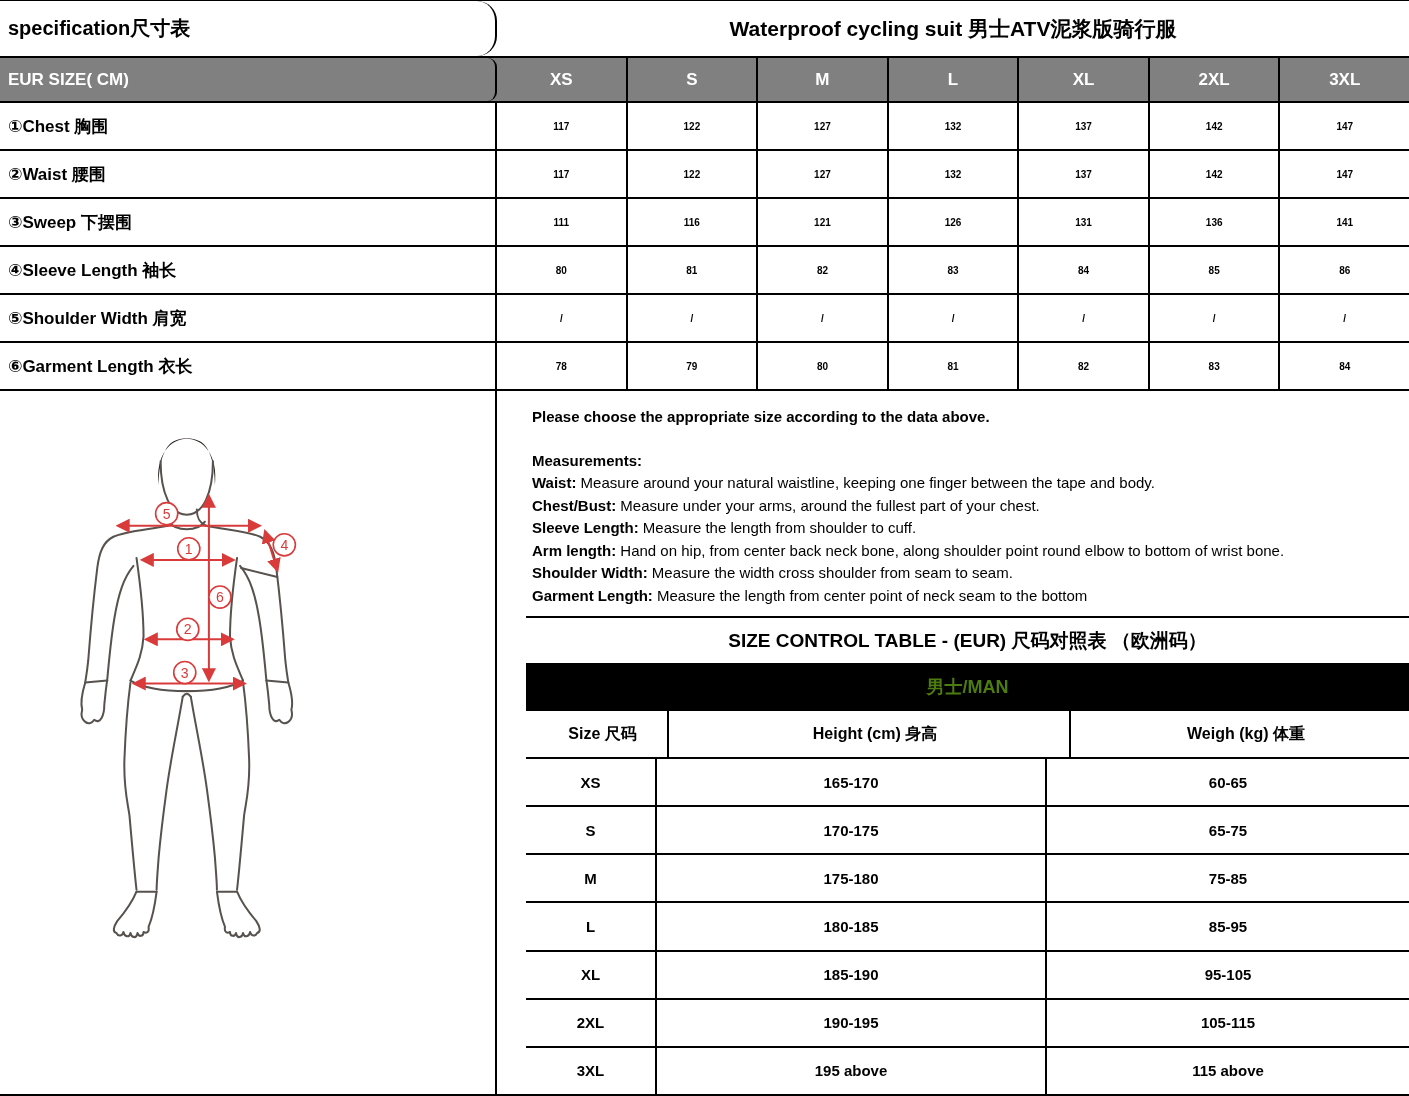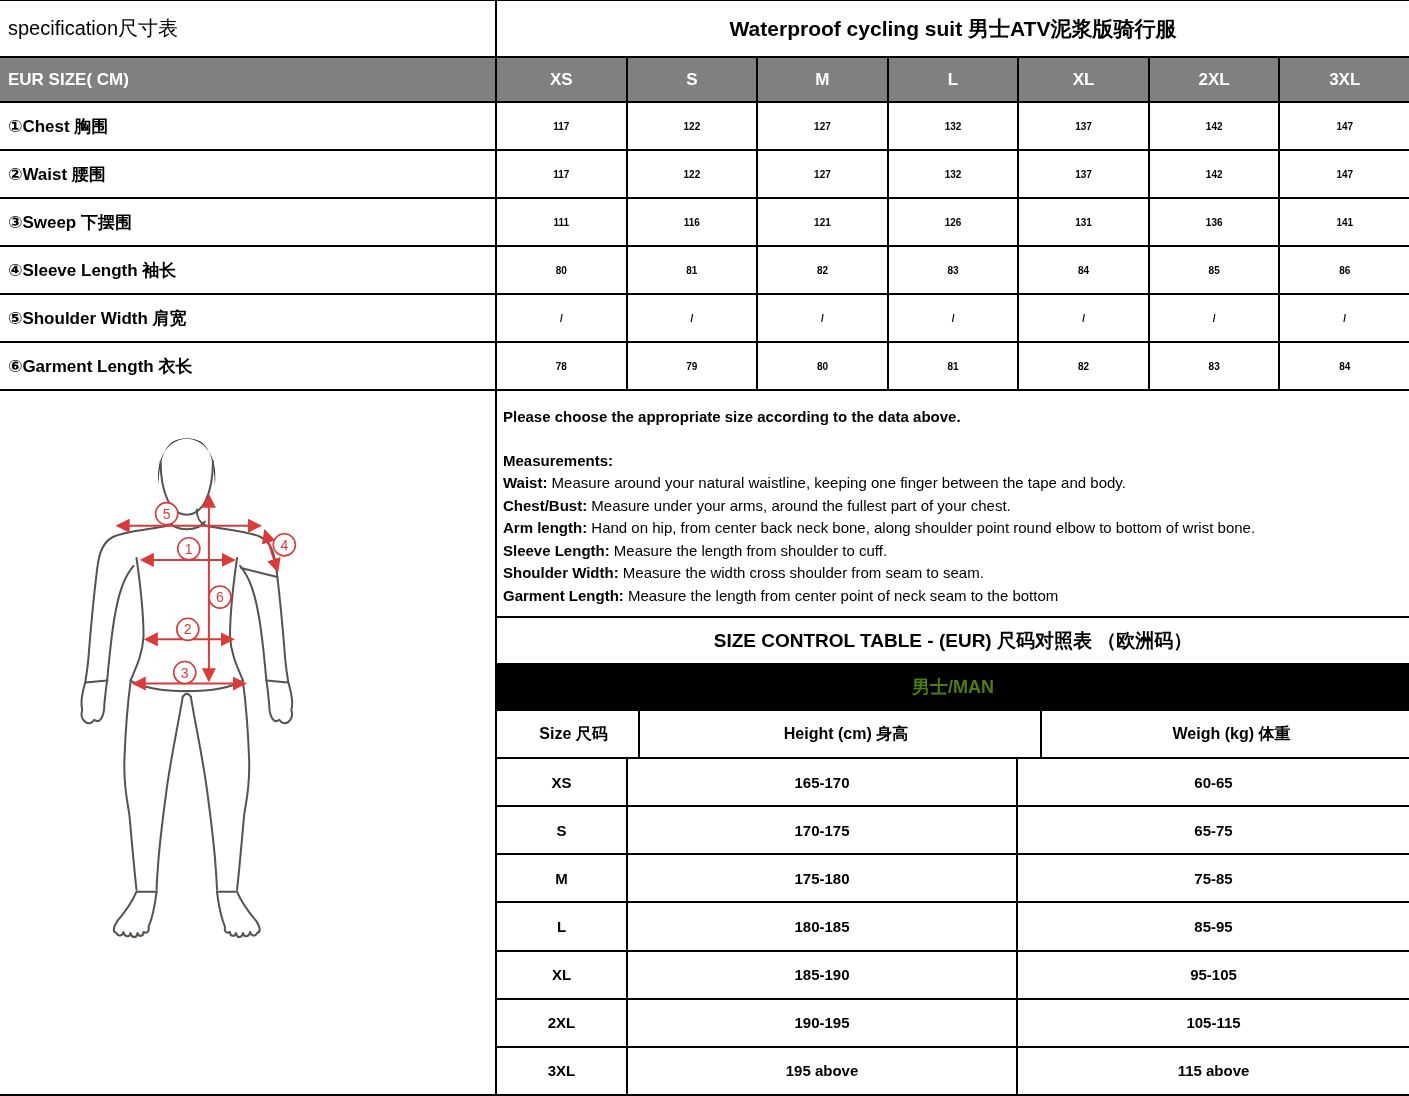--- a/index.html
+++ b/index.html
@@ -8,32 +8,32 @@
     border-top:1px solid #000;border-bottom:2px solid #000;
     font-family:"Liberation Sans","DejaVu Sans",sans-serif;color:#000;background:#fff;
   }
   .trow{display:flex;border-bottom:2px solid #000;box-sizing:border-box;}
   .lcol{flex:0 0 497px;box-sizing:border-box;border-right:2px solid #000;
         display:flex;align-items:center;padding-left:8px;}
   .scol{flex:1;display:flex;align-items:center;justify-content:center;
         border-right:2px solid #000;box-sizing:border-box;}
   .scol:last-child{border-right:none;}
   .title-row{height:57px;}
-  .title-row .lcol{font-size:20px;font-weight:normal;}
+  .title-row .lcol{font-size:20px;font-weight:bold;border-radius:20px;}
   .title-row .scol{font-size:21px;font-weight:bold;border-right:none;}
   .header-row{height:45px;background:#808080;color:#fff;}
-  .header-row .lcol{font-size:17px;font-weight:bold;}
+  .header-row .lcol{font-size:17px;font-weight:bold;border-radius:9px;}
   .header-row .scol{font-size:17px;font-weight:bold;}
   .data-row{height:48px;}
   .data-row .lcol{font-size:17px;font-weight:bold;}
   .data-row .scol{font-size:10px;font-weight:bold;}
   .bottom{display:flex;height:703px;}
   .figure-panel{flex:0 0 497px;box-sizing:border-box;border-right:2px solid #000;position:relative;}
   .figure-panel svg{position:absolute;left:56px;top:6px;}
-  .right-panel{flex:1;display:flex;flex-direction:column;min-width:0;}
+  .right-panel{flex:1;display:flex;flex-direction:column;min-width:0;padding-left:29px;}
   .measure{height:227px;box-sizing:border-box;border-bottom:2px solid #000;
            padding:15px 12px 0 6px;font-size:15px;line-height:22.5px;}
   .measure .intro{font-weight:bold;}
   .measure .gap{height:21px;}
   .measure .mh{font-weight:bold;}
   .sc-title{height:45px;display:flex;align-items:center;justify-content:center;
             font-size:19px;font-weight:bold;}
   .man-band{height:48px;background:#000;color:#4d7c0f;display:flex;align-items:center;
             justify-content:center;font-size:18px;font-weight:bold;}
   .sc-header{display:flex;height:48px;box-sizing:border-box;border-bottom:2px solid #000;}
@@ -189,22 +189,22 @@
     </div>
 
     <div class="right-panel">
 
       <div class="measure">
         <div class="intro">Please choose the appropriate size according to the data above.</div>
         <div class="gap"></div>
         <div class="mh">Measurements:</div>
         <div><b>Waist:</b><span> Measure around your natural waistline, keeping one finger between the tape and body.</span></div>
         <div><b>Chest/Bust:</b><span> Measure under your arms, around the fullest part of your chest.</span></div>
+        <div><b>Sleeve Length:</b><span> Measure the length from shoulder to cuff.</span></div>
         <div><b>Arm length:</b><span> Hand on hip, from center back neck bone, along shoulder point round elbow to bottom of wrist bone.</span></div>
-        <div><b>Sleeve Length:</b><span> Measure the length from shoulder to cuff.</span></div>
         <div><b>Shoulder Width:</b><span> Measure the width cross shoulder from seam to seam.</span></div>
         <div><b>Garment Length:</b><span> Measure the length from center point of neck seam to the bottom</span></div>
       </div>
 
       <div class="sc-title">SIZE CONTROL TABLE - (EUR) 尺码对照表 （欧洲码）</div>
       <div class="man-band">男士/MAN</div>
 
       <div class="sc-header">
         <div class="sc-c1">Size 尺码</div>
         <div class="sc-c2">Height (cm) 身高</div>

